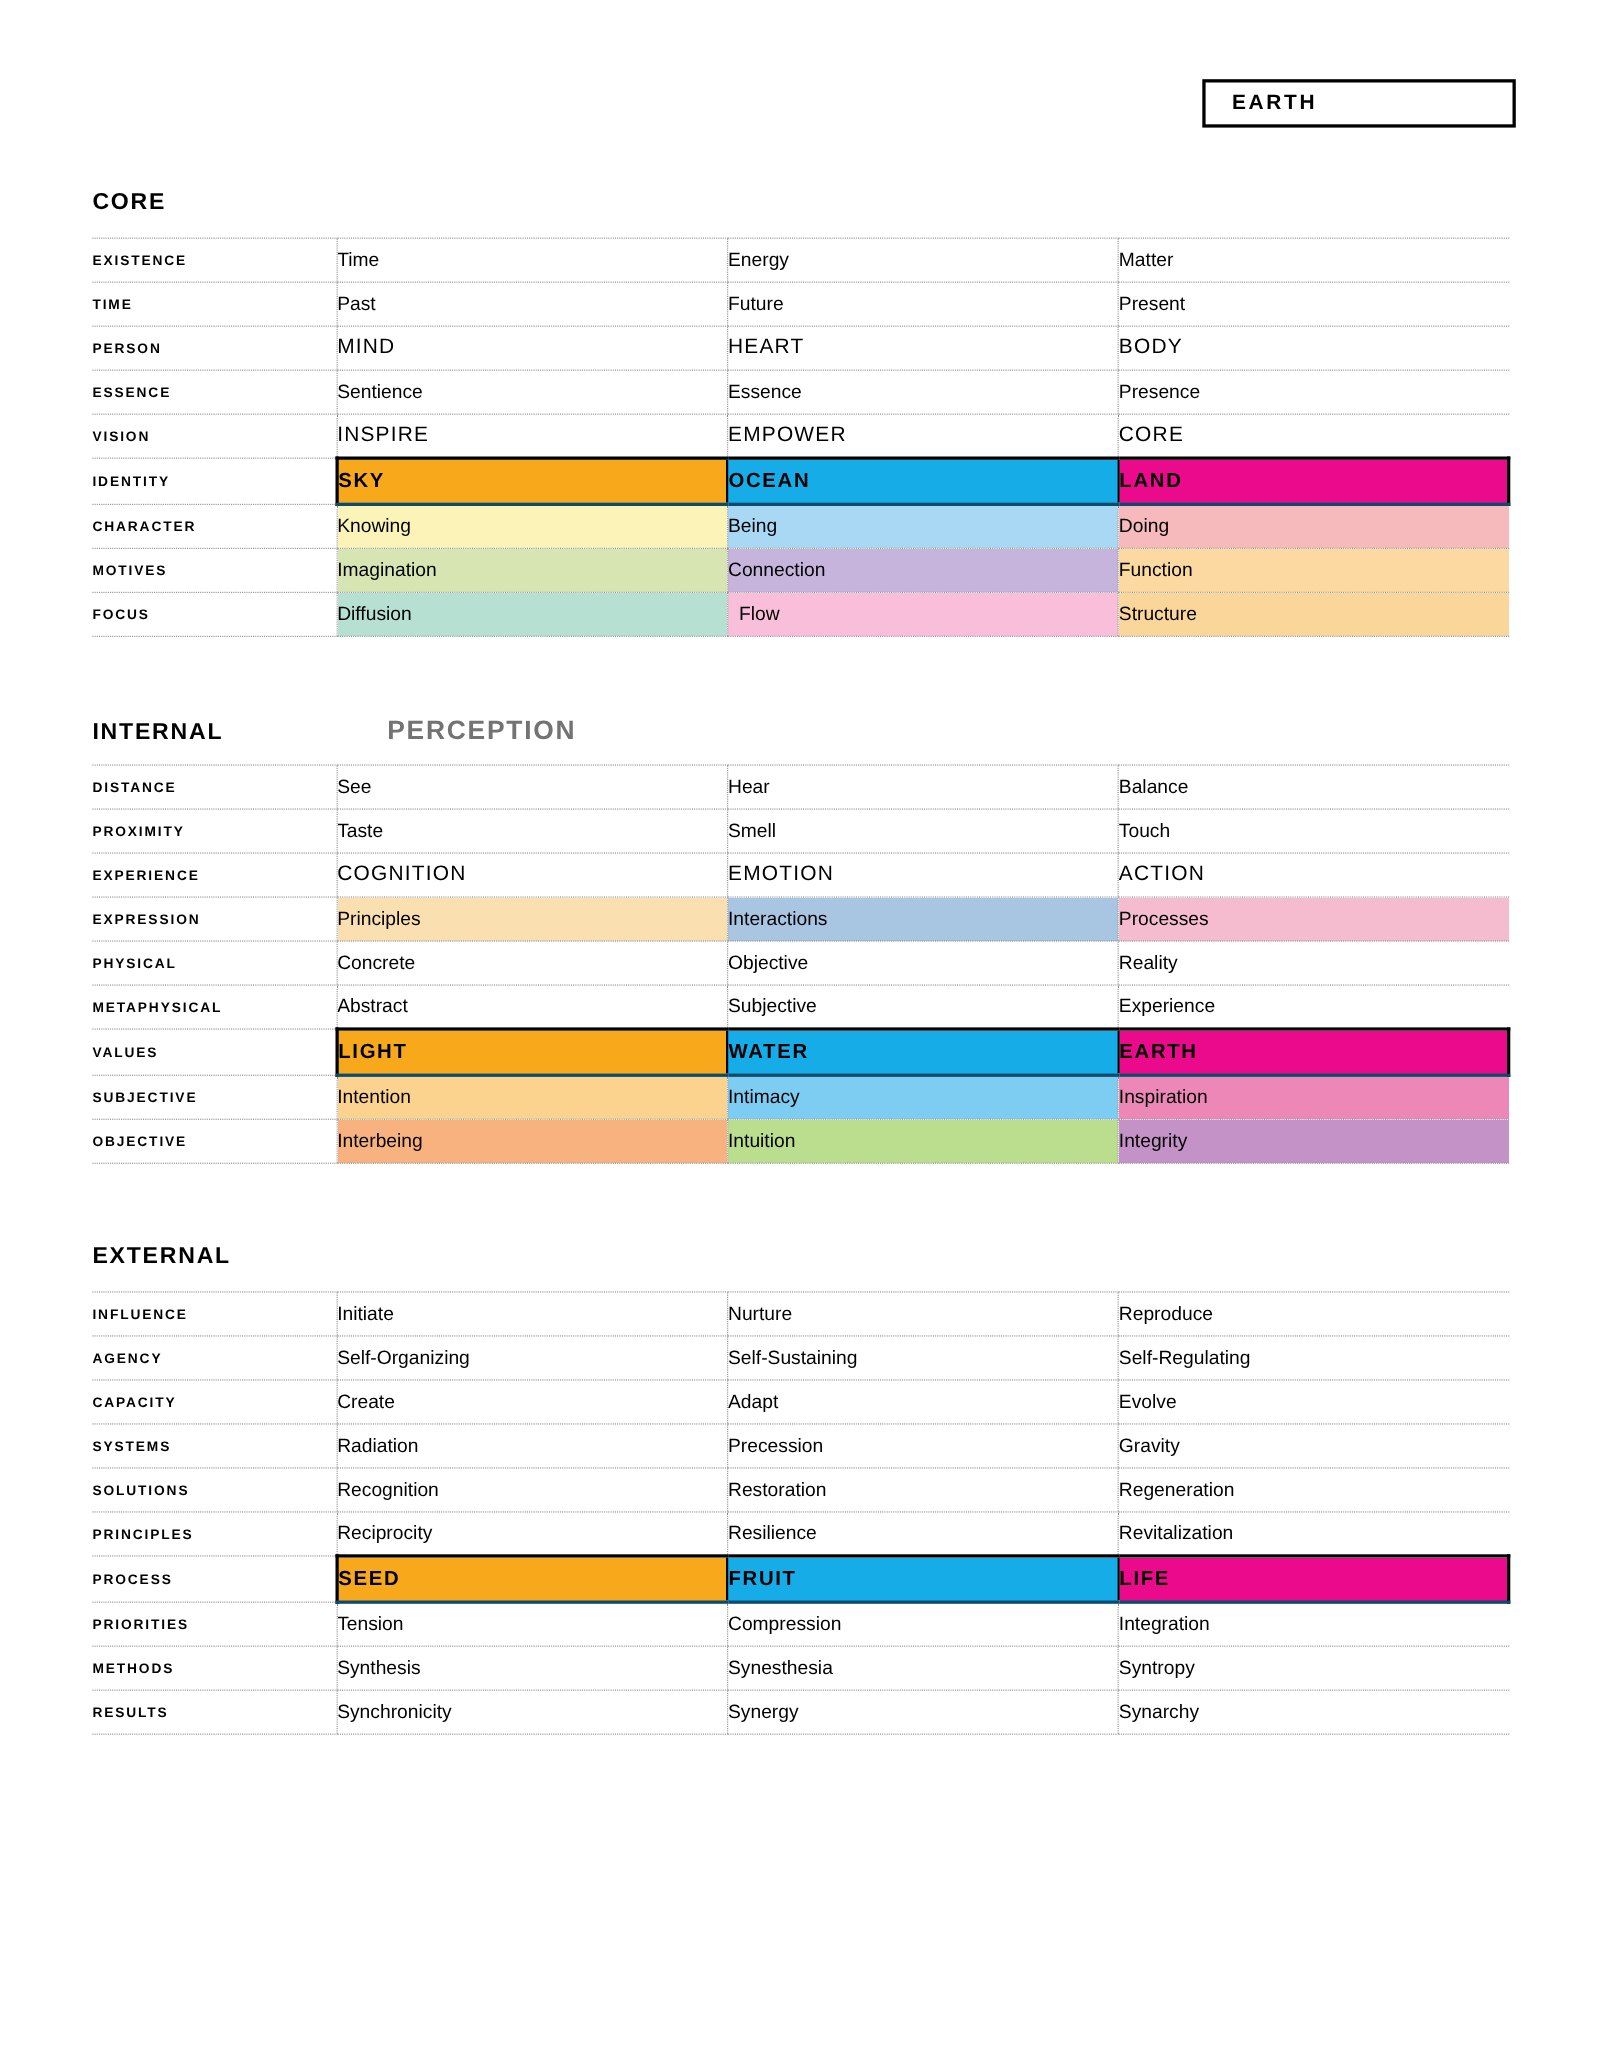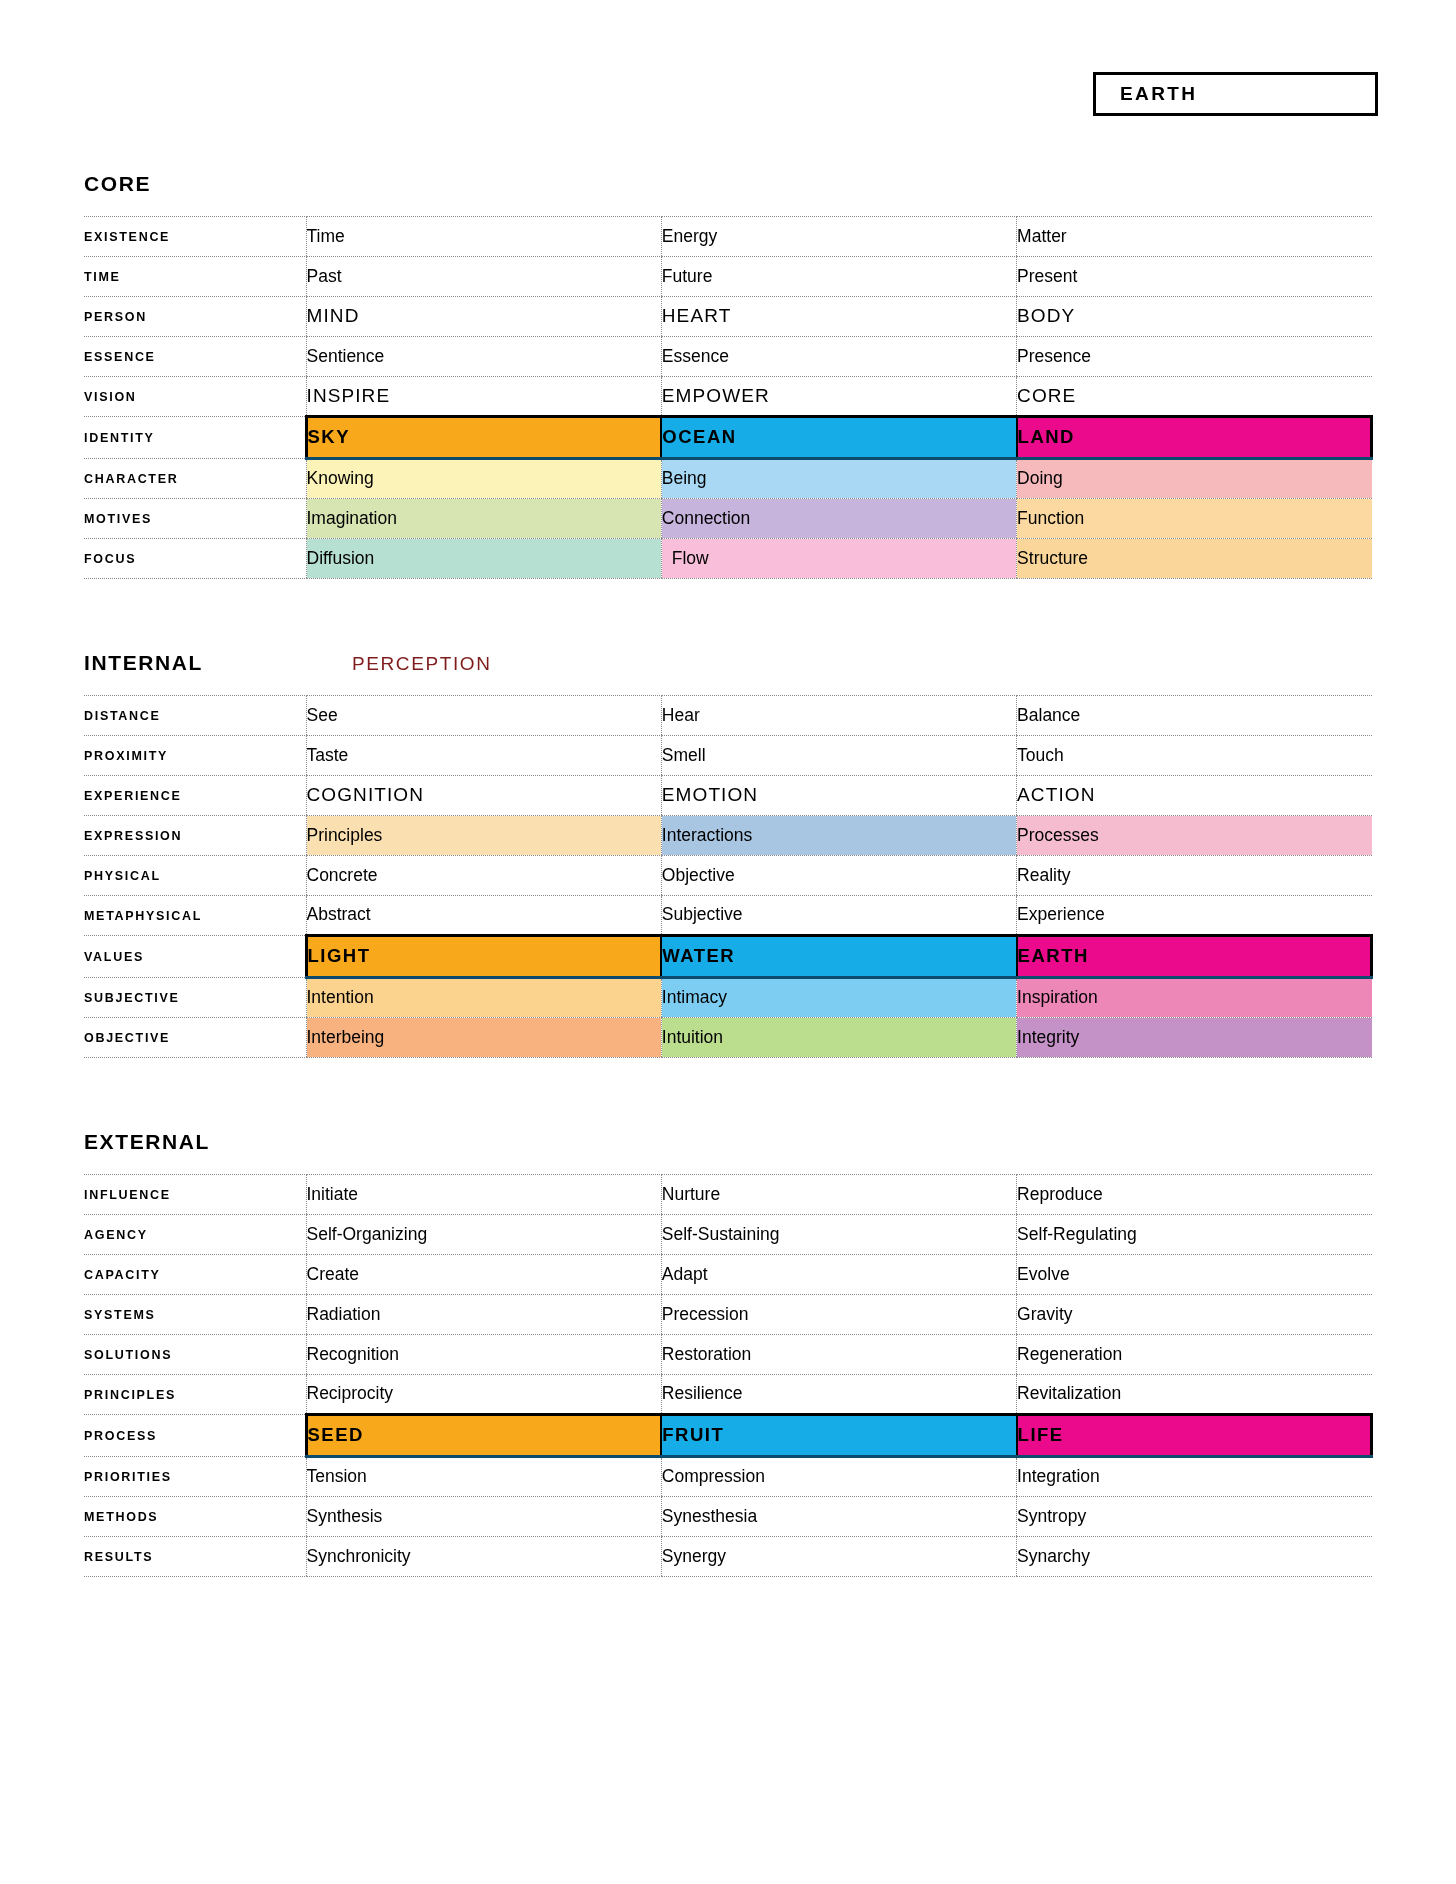--- a/index.html
+++ b/index.html
@@ -57,24 +57,24 @@
     margin-bottom: 6px;
   }
   .section-title {
     font-weight: bold;
     font-size: 21px;
     letter-spacing: 1.6px;
     width: 268px;
     flex: 0 0 268px;
   }
   .section-sub {
-    font-size: 19px;
+    font-size: 24px;
     letter-spacing: 1.6px;
-    font-weight: 400;
-    color: #7f1d1d;
+    font-weight: 700;
+    color: #737373;
   }
 
   
   .tbl {
     width: 100%;
     border-collapse: collapse;
     table-layout: fixed;
   }
   .tbl td {
     height: 40px;

